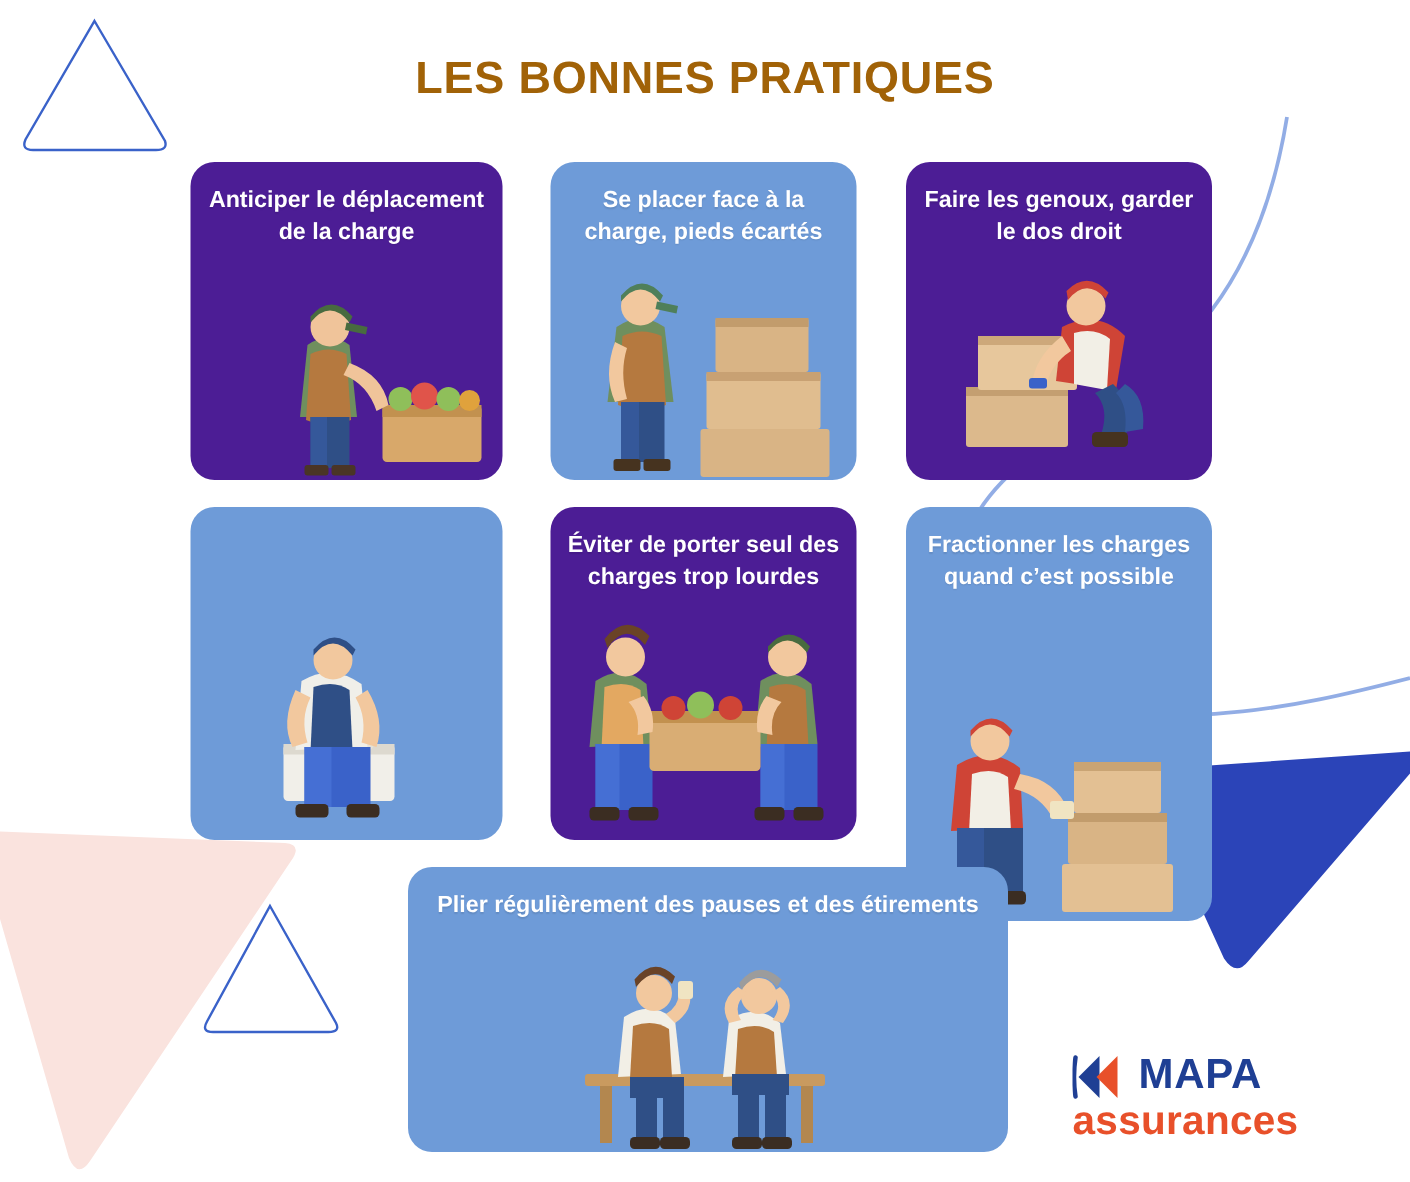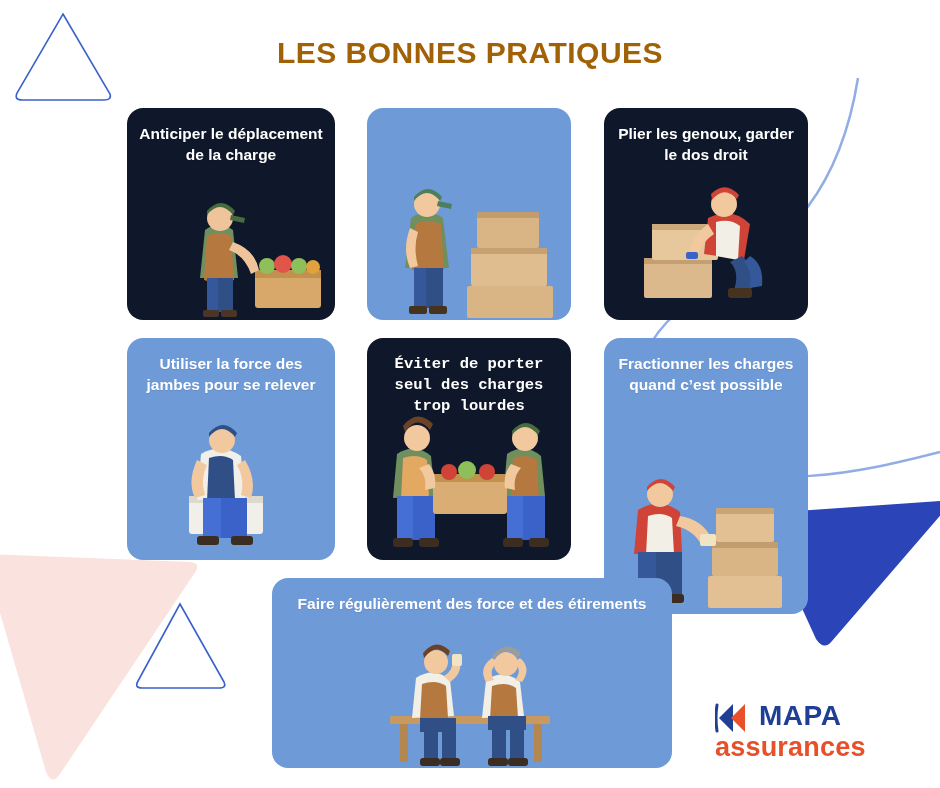--- a/index.html
+++ b/index.html
@@ -65,21 +65,21 @@
   }
 
   
   .card {
     position: absolute;
     border-radius: 16px;
     overflow: hidden;
     box-sizing: border-box;
     padding: 16px 10px 0 10px;
   }
-  .card.pink { background: #0f172a; }
+  .card.pink { background: #4c1d95; }
   .card.blue { background: #6e9bd8; }
 
   .card-caption {
     text-align: center;
     color: #ffffff;
     font-size: 15.5px;
     font-weight: bold;
     line-height: 1.35;
     text-shadow: 0 1px 1px rgba(0,0,0,0.10);
   }
@@ -166,20 +166,21 @@
     <rect x="76" y="140" width="16" height="7" rx="2" fill="#4a3526"></rect>
     <rect x="94" y="140" width="16" height="7" rx="2" fill="#4a3526"></rect>
     <circle cx="93" cy="48" r="13" fill="#f0c49a"></circle>
     <path d="M80 45 q13 -16 26 0 l2 -4 q-14 -16 -28 0 z" fill="#486b3f"></path>
     <path d="M104 45 l14 3 -1 5 -14 -3z" fill="#486b3f"></path>
     <path d="M106 72 q22 8 26 28 l-8 4 q-6 -18 -22 -24z" fill="#f0c49a"></path>
   </svg>
 </div>
 
 <div class="card blue" style="left:367px; top:108px; width:204px; height:212px;">
+  <div class="card-caption">Se placer face à la charge, pieds écartés</div>
   <svg class="card-illus" viewBox="0 0 204 160" height="160">
 
     <rect x="110" y="52" width="62" height="36" rx="2" fill="#d9b485"></rect>
     <rect x="110" y="52" width="62" height="6" fill="#c29c6c"></rect>
     <rect x="104" y="88" width="76" height="38" rx="2" fill="#e0bd8f"></rect>
     <rect x="104" y="88" width="76" height="6" fill="#c8a173"></rect>
     <rect x="100" y="126" width="86" height="32" rx="2" fill="#d9b485"></rect>
 
     <path d="M44 58 q16 -11 32 0 l6 50 h-44 z" fill="#6f8f5e"></path>
     <path d="M48 64 q13 -6 26 0 l3 46 q-16 6 -32 0 z" fill="#b5793f"></path>
@@ -188,41 +189,40 @@
     <rect x="42" y="146" width="18" height="8" rx="2" fill="#46331f"></rect>
     <rect x="62" y="146" width="18" height="8" rx="2" fill="#46331f"></rect>
     <circle cx="60" cy="44" r="13" fill="#f2c89e"></circle>
     <path d="M47 41 q13 -16 26 0 l2 -4 q-14 -16 -28 0z" fill="#4f7f5a"></path>
     <path d="M71 41 l14 3 -1 5 -14 -3z" fill="#4f7f5a"></path>
     <path d="M43 68 q-8 22 0 40 l8 -2 q-5 -18 0 -34z" fill="#f2c89e"></path>
   </svg>
 </div>
 
 <div class="card pink" style="left:604px; top:108px; width:204px; height:212px;">
-  <div class="card-caption">Plier les genoux, garder le dos droit</div>
+  <div class="card-caption">Faire les genoux, garder le dos droit</div>
   <svg class="card-illus" viewBox="0 0 204 160" height="160">
     <rect x="40" y="98" width="68" height="40" rx="2" fill="#dcb98c"></rect>
     <rect x="40" y="98" width="68" height="6" fill="#c49f71"></rect>
     <rect x="48" y="64" width="66" height="36" rx="2" fill="#e7c79c"></rect>
     <rect x="48" y="64" width="66" height="6" fill="#cda87a"></rect>
 
     <path d="M104 58 q24 -12 42 6 l-6 36 -40 -6z" fill="#cf4436"></path>
     <path d="M112 62 q14 -4 24 4 l-2 34 -22 -4z" fill="#f2efe6"></path>
     <path d="M138 96 q16 14 8 36 l-16 -2 q6 -18 -4 -28z" fill="#2f4f86"></path>
     <rect x="124" y="128" width="24" height="10" rx="3" fill="#46331f"></rect>
     <path d="M146 96 q14 8 12 30 l-12 2 q2 -18 -6 -26z" fill="#35589a"></path>
     <circle cx="120" cy="44" r="13" fill="#f2c89e"></circle>
     <path d="M108 40 q12 -15 25 -1 l2 -4 q-14 -15 -28 -1z" fill="#cf4436"></path>
     <path d="M104 64 q-18 14 -20 32 l9 3 q3 -16 17 -25z" fill="#f2c89e"></path>
     <rect x="82" y="92" width="12" height="7" rx="2" fill="#3a62c9"></rect>
   </svg>
 </div>
 
 <div class="card blue" style="left:127px; top:338px; width:208px; height:222px;">
-  <div class="card-caption">Utiliser la force des jambes pour se relever</div>
   <svg class="card-illus" viewBox="0 0 208 150" height="150">
 
     <rect x="62" y="86" width="74" height="38" rx="3" fill="#f1efe9"></rect>
     <rect x="62" y="86" width="74" height="7" fill="#ddd9cf"></rect>
     <circle cx="80" cy="84" r="7" fill="#e6e2d6"></circle>
     <circle cx="98" cy="82" r="8" fill="#e6e2d6"></circle>
     <circle cx="116" cy="84" r="7" fill="#e6e2d6"></circle>
 
     <path d="M74 44 q20 -12 40 2 l4 42 -48 2z" fill="#f0efe9"></path>
     <path d="M82 48 q14 -5 24 2 l2 40 -28 1z" fill="#2f4f86"></path>
@@ -230,21 +230,21 @@
     <rect x="76" y="88" width="18" height="40" fill="#456fd4"></rect>
     <rect x="70" y="126" width="22" height="9" rx="3" fill="#3b2d22"></rect>
     <rect x="104" y="126" width="22" height="9" rx="3" fill="#3b2d22"></rect>
     <circle cx="95" cy="30" r="13" fill="#f2c89e"></circle>
     <path d="M82 27 q13 -16 26 0 l2 -4 q-14 -16 -28 0z" fill="#2f4f86"></path>
     <path d="M70 50 q-10 22 -2 38 l10 -3 q-5 -16 2 -30z" fill="#f2c89e"></path>
     <path d="M118 50 q12 20 6 38 l-10 -3 q4 -16 -4 -30z" fill="#f2c89e"></path>
   </svg>
 </div>
 
-<div class="card pink" style="left:367px; top:338px; width:204px; height:222px;font-family:Liberation Mono, monospace;">
+<div class="card pink" style="left:367px; top:338px; width:204px; height:222px;">
   <div class="card-caption">Éviter de porter seul des charges trop lourdes</div>
   <svg class="card-illus" viewBox="0 0 204 160" height="160">
 
     <path d="M30 54 q18 -12 34 2 l4 40 -42 2z" fill="#6f8f5e"></path>
     <path d="M36 58 q14 -5 24 2 l2 38 -28 1z" fill="#e3a861"></path>
     <rect x="30" y="96" width="38" height="44" fill="#3a62c9"></rect>
     <rect x="30" y="96" width="16" height="44" fill="#456fd4"></rect>
     <rect x="26" y="138" width="20" height="9" rx="3" fill="#3b2d22"></rect>
     <rect x="52" y="138" width="20" height="9" rx="3" fill="#3b2d22"></rect>
     <circle cx="50" cy="38" r="13" fill="#f2c89e"></circle>
@@ -286,21 +286,21 @@
     <rect x="30" y="140" width="22" height="9" rx="3" fill="#3b2d22"></rect>
     <rect x="58" y="140" width="22" height="9" rx="3" fill="#3b2d22"></rect>
     <circle cx="56" cy="40" r="13" fill="#f2c89e"></circle>
     <path d="M43 37 q13 -16 26 0 l2 -4 q-14 -16 -28 0z" fill="#cf4436"></path>
     <path d="M76 62 q24 4 32 24 l-10 6 q-8 -16 -26 -20z" fill="#f2c89e"></path>
     <rect x="96" y="80" width="16" height="12" rx="2" fill="#f0e4c2"></rect>
   </svg>
 </div>
 
 <div class="card blue" style="left:272px; top:578px; width:400px; height:190px;">
-  <div class="card-caption">Faire régulièrement des force et des étirements</div>
+  <div class="card-caption">Plier régulièrement des pauses et des étirements</div>
   <svg class="card-illus" viewBox="0 0 400 130" height="130">
 
     <rect x="118" y="78" width="160" height="8" rx="2" fill="#c99a5f"></rect>
     <rect x="128" y="86" width="8" height="38" fill="#b3874f"></rect>
     <rect x="262" y="86" width="8" height="38" fill="#b3874f"></rect>
 
     <path d="M144 40 q18 -12 34 2 l4 36 -42 2z" fill="#f2efe6"></path>
     <path d="M150 46 q14 -5 24 2 l2 32 -28 1z" fill="#b5793f"></path>
     <rect x="148" y="80" width="36" height="14" fill="#2f4f86"></rect>
     <rect x="152" y="94" width="14" height="28" fill="#2f4f86"></rect>

